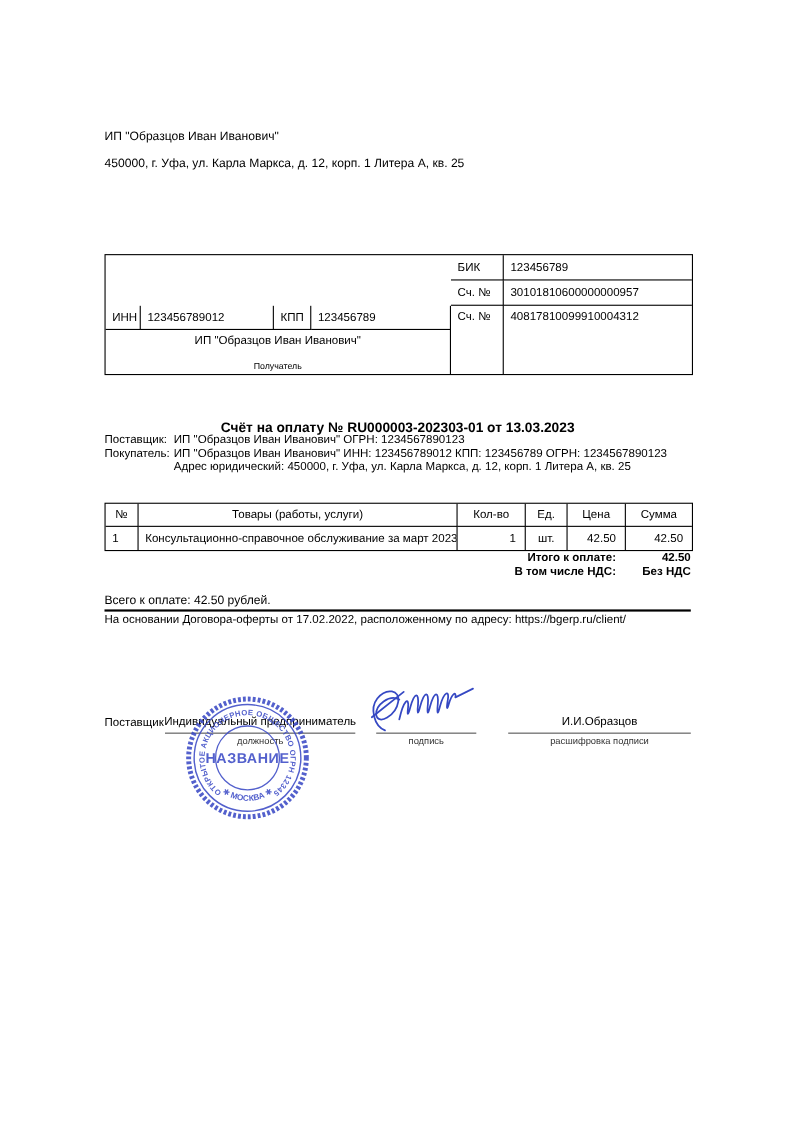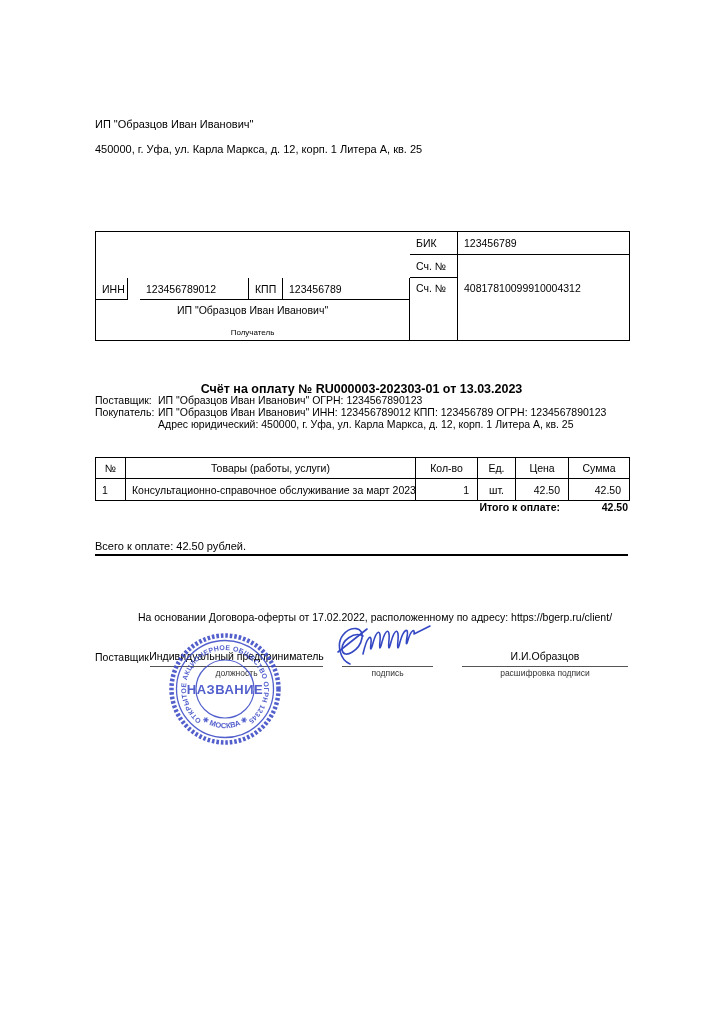--- a/index.html
+++ b/index.html
@@ -36,21 +36,21 @@
     grid-auto-rows:21px;font-size:10.5px;
   }
   .items-table>div{display:flex;align-items:center;padding:0 6px;box-sizing:border-box;overflow:hidden;white-space:nowrap;}
   .hc{justify-content:center;}
   .rc{justify-content:flex-end;padding-right:8px !important;}
   
   .totals{left:95px;top:501px;width:533px;font-size:10.5px;font-weight:bold;}
   .tot-row{display:flex;justify-content:flex-end;line-height:13px;align-items:center;}
   .tot-value{display:inline-block;width:68px;text-align:right;}
   .grand{left:95px;top:540px;width:533px;font-size:11px;border-bottom:2px solid #000;padding-bottom:2px;}
-  .contract{left:95px;top:611px;width:560px;font-size:10.5px;text-align:center;}
+  .contract{left:95px;top:557px;width:560px;font-size:10.5px;}
   
   .sig-label{left:95px;top:651px;font-size:10.5px;}
   .sig-text{top:650px;font-size:10.5px;display:flex;justify-content:center;white-space:nowrap;}
   .sig-line{top:666px;border-top:1px solid #555;height:0;}
   .sig-cap{top:668px;font-size:8.5px;color:#333;display:flex;justify-content:center;white-space:nowrap;}
   .t1{left:150px;width:173px;}
   .t2{left:342px;width:91px;}
   .t3{left:462px;width:166px;}
   .stamp{left:167px;top:631px;width:116px;height:116px;opacity:.88;}
   .signature{left:334px;top:624px;width:112px;height:46px;}
@@ -60,22 +60,23 @@
 
 <div class="page">
 
   <div class="abs hdr-line" style="top:118px;">ИП "Образцов Иван Иванович"</div>
   <div class="abs hdr-line" style="top:143px;">450000, г. Уфа, ул. Карла Маркса, д. 12, корп. 1 Литера А, кв. 25</div>
 
   <div class="abs bank-table">
     <div class="br bb" style="grid-column:5;grid-row:1;">БИК</div>
     <div class="bb" style="grid-column:6;grid-row:1;">123456789</div>
     <div class="br bb" style="grid-column:5;grid-row:2;">Сч. №</div>
+    <div class="bb" style="grid-column:6;grid-row:2;">30101810600000000957</div>
     <div class="br bb" style="grid-column:1;grid-row:3;">ИНН</div>
-    <div class="br bb" style="grid-column:2;grid-row:3;margin-left:12px;">123456789012</div>
+    <div class="br bb" style="grid-column:2;grid-row:3;">123456789012</div>
     <div class="br bb" style="grid-column:3;grid-row:3;">КПП</div>
     <div class="br bb" style="grid-column:4;grid-row:3;">123456789</div>
     <div class="br span-rows top-align" style="grid-column:5;">Сч. №</div>
     <div class="span-rows top-align" style="grid-column:6;">40817810099910004312</div>
     <div class="span4 br cell-2line" style="grid-row:4;">
       <span>ИП "Образцов Иван Иванович"</span>
       <span class="small-label">Получатель</span>
     </div>
   </div>
 
@@ -103,20 +104,24 @@
     <div class="br rc">1</div>
     <div class="br hc">шт.</div>
     <div class="br rc">42.50</div>
     <div class="rc">42.50</div>
   </div>
 
   <div class="abs totals">
     <div class="tot-row">
       <span>Итого к оплате:</span>
       <span class="tot-value">42.50</span>
+    </div>
+    <div class="tot-row">
+      <span>В том числе НДС:</span>
+      <span class="tot-value">Без НДС</span>
     </div>
   </div>
 
   <div class="abs grand">Всего к оплате: 42.50 рублей.</div>
 
   <div class="abs contract">На основании Договора-оферты от 17.02.2022, расположенному по адресу: https://bgerp.ru/client/</div>
 
   <div class="abs sig-label">Поставщик</div>
 
   <div class="abs sig-text t1">Индивидуальный предприниматель</div>

